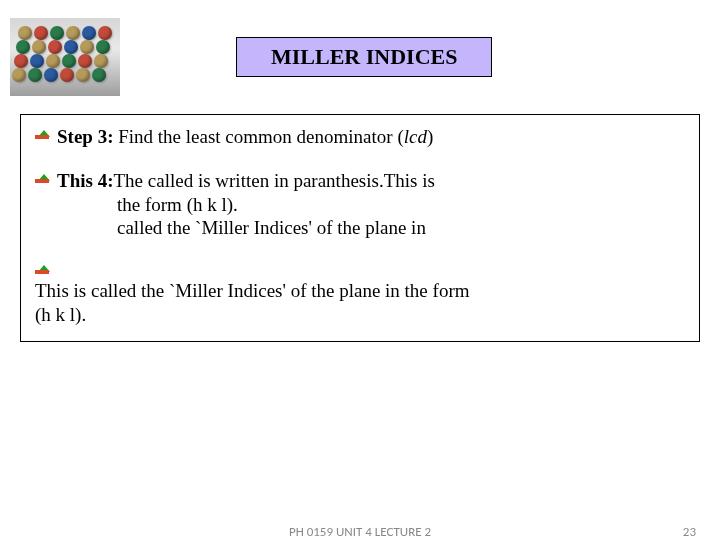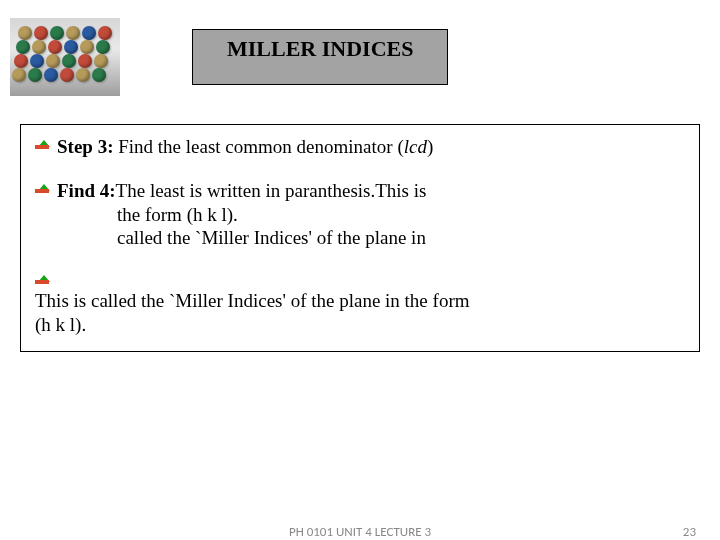--- a/index.html
+++ b/index.html
@@ -22,31 +22,31 @@
     background: linear-gradient(180deg, #d6d6d6 0%, #e9e9e9 40%, #9e9e9e 100%);
     position: relative;
     overflow: hidden;
   }
   .crystal-ball { position: absolute; width: 14px; height: 14px; border-radius: 50%; box-shadow: inset -2px -2px 3px rgba(0,0,0,.3), 1px 1px 2px rgba(0,0,0,.25); }
   .r1 .crystal-ball { top: 8px; }
   .r2 .crystal-ball { top: 22px; }
   .r3 .crystal-ball { top: 36px; }
   .r4 .crystal-ball { top: 50px; }
   .title-box {
-    background: #a3a3a3;
+    background: #c4b5fd;
     border: 1px solid #000;
-    margin-left: 72px;
-    padding: 6px 34px 22px 34px;
+    margin-left: 116px;
+    padding: 6px 34px 6px 34px;
     font-family: Georgia, "Times New Roman", serif;
     font-weight: bold;
     font-size: 22px;
     color: #000;
   }
   .content-box {
-    margin: 28px 20px 0 20px;
+    margin: 18px 20px 0 20px;
     border: 1px solid #000;
     padding: 10px 14px 14px 14px;
     font-size: 19px;
     color: #000;
     line-height: 1.25;
   }
   .item {
     display: flex;
     margin-bottom: 20px;
   }
@@ -146,32 +146,32 @@
   <div class="item">
     <div class="bullet"></div>
     <div class="item-text">
       <span class="step-label">Step 3:</span><span> Find the least common denominator (</span><span class="italic">lcd</span><span>)</span>
     </div>
   </div>
 
   <div class="item">
     <div class="bullet"></div>
     <div class="item-text">
-      <span class="step-label">Find 4:</span><span>The least is written in paranthesis.This is</span>
+      <span class="step-label">This 4:</span><span>The called is written in paranthesis.This is</span>
       <span class="indent-block2">the form (h k l).</span>
       <span class="indent-block2">called the `Miller Indices' of the plane in</span>
     </div>
   </div>
 
   <div class="item">
     <div class="bullet"></div>
     <div class="item-text">
       <span>This is called the `Miller Indices' of the plane in the form</span><br>
       <span>(h k l).</span>
     </div>
   </div>
 
 </div>
 
 <div class="footer">
-  <span class="footer-center">PH 0101  UNIT 4  LECTURE 3</span>
+  <span class="footer-center">PH 0159  UNIT 4  LECTURE 2</span>
   <span class="footer-right">23</span>
 </div>
 
 </body></html>

